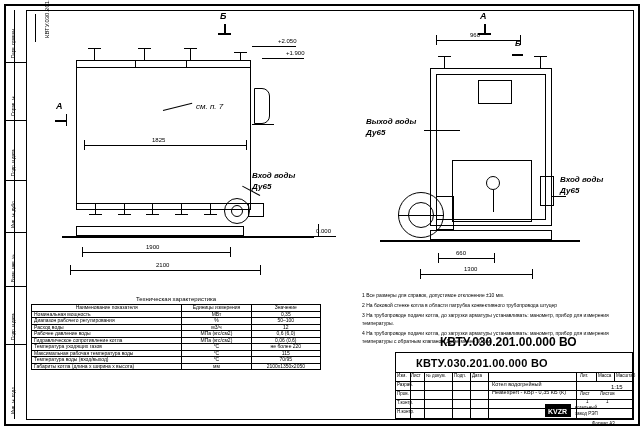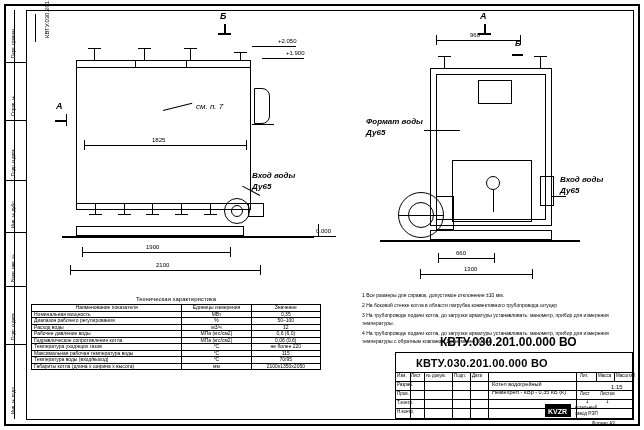--- a/index.html
+++ b/index.html
@@ -156,21 +156,21 @@
   <div class="circ" style="left:486px;top:176px;width:14px;height:14px;"></div>
   <div class="ln v" style="left:493px;top:190px;height:22px;"></div>
   <div class="box" style="left:540px;top:176px;width:14px;height:30px;"></div>
 
   <div class="circ" style="left:398px;top:192px;width:46px;height:46px;"></div>
   <div class="circ" style="left:408px;top:202px;width:26px;height:26px;"></div>
   <div class="ln h" style="left:398px;top:215px;width:46px;"></div>
 
   <div class="box" style="left:436px;top:196px;width:18px;height:34px;"></div>
 
-  <div class="txt b it" style="left:366px;top:118px;font-size:8px;">Формат воды</div>
+  <div class="txt b it" style="left:366px;top:118px;font-size:8px;">Выход воды</div>
   <div class="txt b it" style="left:366px;top:129px;font-size:8px;">Ду65</div>
   <div class="ln h" style="left:424px;top:130px;width:36px;"></div>
 
   <div class="txt b it" style="left:560px;top:176px;font-size:8px;">Вход воды</div>
   <div class="txt b it" style="left:560px;top:187px;font-size:8px;">Ду65</div>
   <div class="ln h" style="left:552px;top:196px;width:14px;"></div>
 
   <div class="ln h2" style="left:380px;top:240px;width:200px;"></div>
   <div class="box" style="left:430px;top:230px;width:122px;height:10px;"></div>
 

